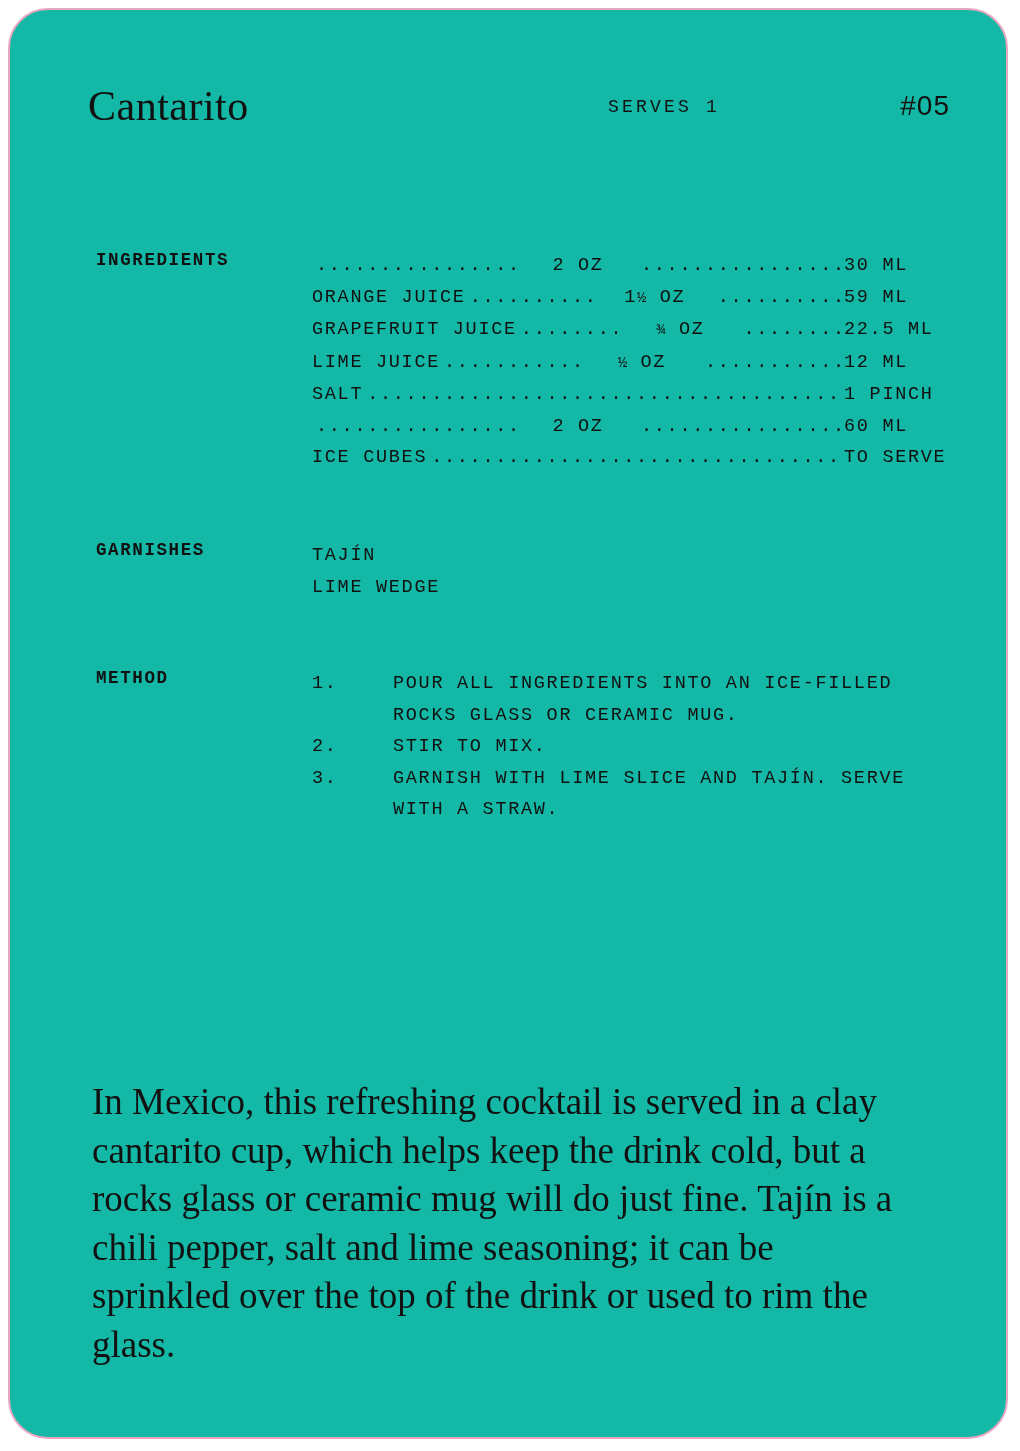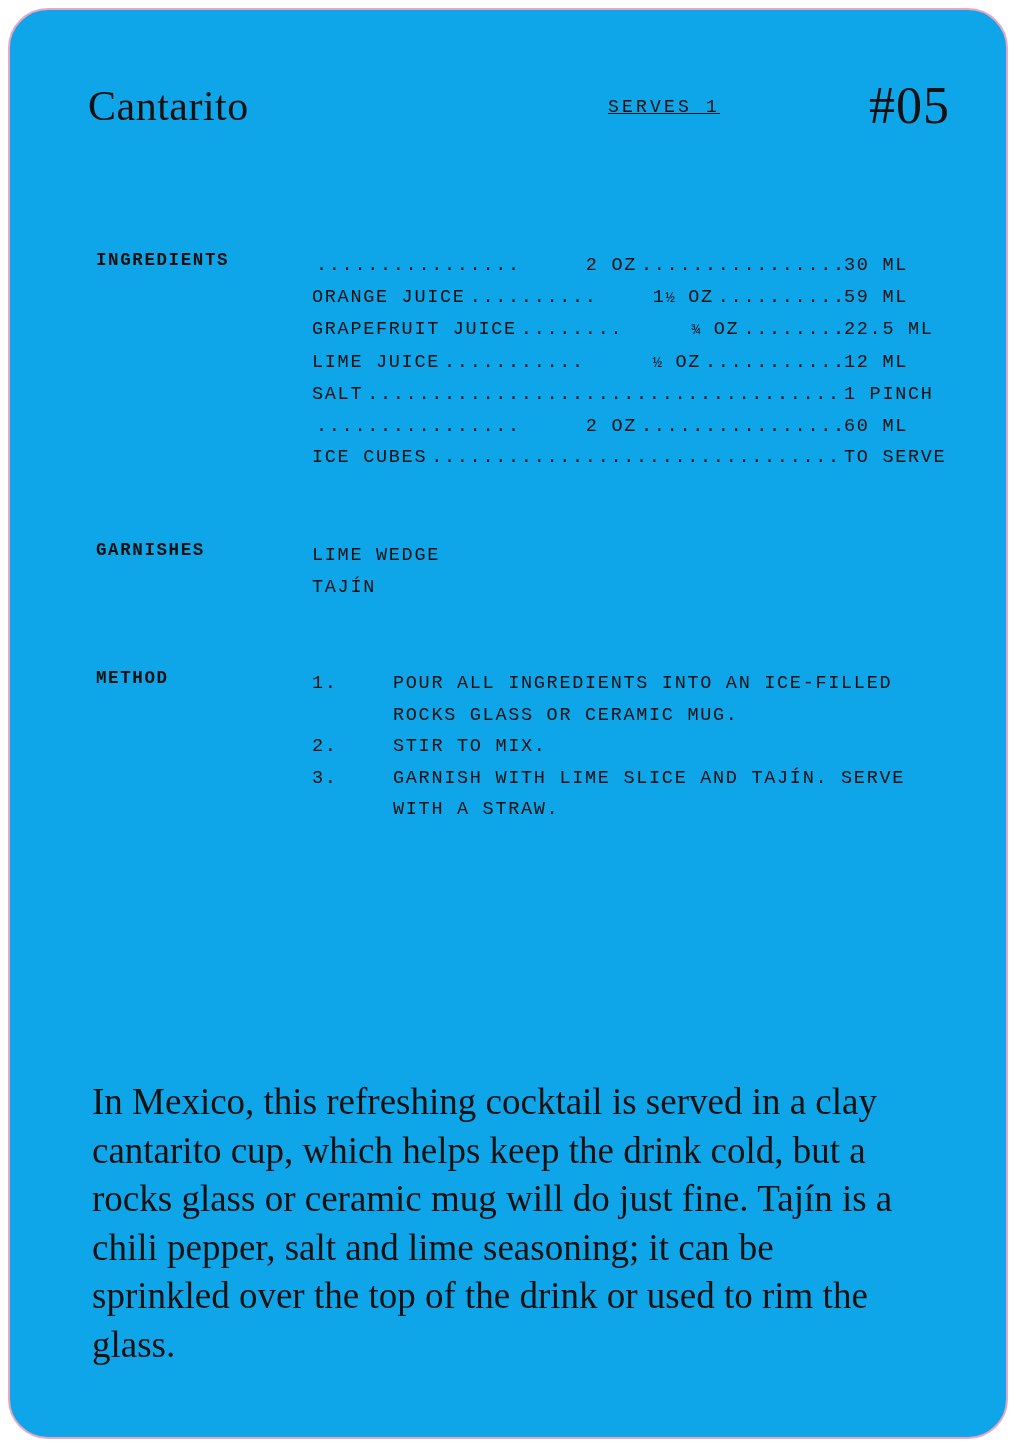--- a/index.html
+++ b/index.html
@@ -15,21 +15,21 @@
   }
   .card {
     position: absolute;
     left: 8px;
     top: 8px;
     width: 1000px;
     height: 1431px;
     box-sizing: border-box;
     border: 2px solid #e8a6c0;
     border-radius: 40px;
-    background: #0ea5e9;
+    background: #14b8a6;
   }
   
   .header {
     position: absolute;
     left: 78px;
     top: 72px;
     width: 862px;
     height: 60px;
   }
   .title {
@@ -45,28 +45,27 @@
   }
   .serves {
     position: absolute;
     left: 520px;
     top: 15px;
     font-family: "Liberation Mono", monospace;
     font-size: 18px;
     letter-spacing: 3.2px;
     color: #111111;
     white-space: nowrap;
-    text-decoration: underline;
   }
   .number {
     position: absolute;
     right: 0;
     top: 0;
-    font-family: Liberation Serif, serif;
-    font-size: 52px;
+    font-family: Liberation Sans, sans-serif;
+    font-size: 28px;
     letter-spacing: 1px;
     color: #111111;
     line-height: 48px;
     white-space: nowrap;
   }
   
   .section {
     position: absolute;
     left: 86px;
     width: 860px;
@@ -111,21 +110,21 @@
   .dots {
     flex: 1 1 auto;
     overflow: hidden;
     white-space: nowrap;
     color: #111111;
     margin: 0 4px;
     letter-spacing: 1.7px;
   }
   .ing-us-wrap {
     flex: 0 0 118px;
-    text-align: right;
+    text-align: center;
   }
   .ing-metric-wrap {
     flex: 0 0 112px;
   }
   .frac {
     font-size: 15.5px;
     letter-spacing: 0.5px;
   }
   
   .method-item {
@@ -219,22 +218,22 @@
         <span class="dots">.......................................................</span>
         <span class="ing-metric-wrap">TO SERVE</span>
       </div>
 
     </div>
   </div>
 
   <div class="section" style="top:530px;">
     <div class="sec-label">GARNISHES</div>
     <div class="sec-body">
+      <div class="mono-line">TAJÍN</div>
       <div class="mono-line">LIME WEDGE</div>
-      <div class="mono-line">TAJÍN</div>
     </div>
   </div>
 
   <div class="section" style="top:658px;">
     <div class="sec-label">METHOD</div>
     <div class="sec-body">
       <div class="method-item">
         <span class="method-num">1.</span>
         <span class="method-text">POUR ALL INGREDIENTS INTO AN ICE-FILLED ROCKS GLASS OR CERAMIC MUG.</span>
       </div>

